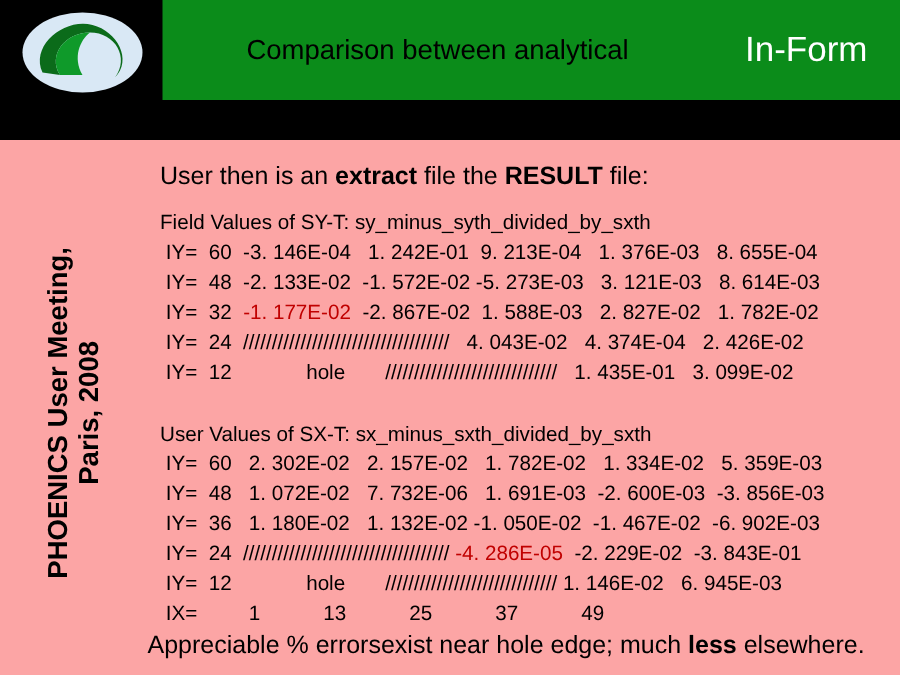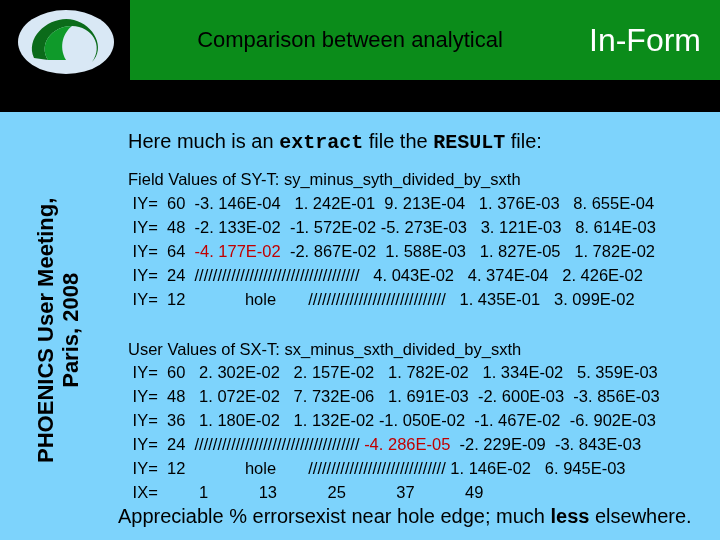--- a/index.html
+++ b/index.html
@@ -8,21 +8,21 @@
     width: 720px;
     height: 540px;
     font-family: Arial, Helvetica, sans-serif;
     background: #fff;
     overflow: hidden;
   }
   .slide {
     width: 720px;
     height: 540px;
     position: relative;
-    background: #7dd3fc;
+    background: #fca5a5;
   }
   .blackbar {
     position: absolute;
     left: 0; top: 0;
     width: 720px;
     height: 112px;
     background: #000;
   }
   .header-green {
     position: absolute;
@@ -43,21 +43,21 @@
     font-size: 22px;
     line-height: 1.2;
     padding: 4px 8px;
   }
   .brand-area {
     width: 150px;
     display: flex;
     align-items: center;
     justify-content: center;
     color: #fff;
-    font-size: 32px;
+    font-size: 28px;
     font-weight: normal;
   }
   .logo {
     position: absolute;
     left: 14px;
     top: 6px;
     width: 104px;
     height: 72px;
   }
   .logo svg { width: 100%; height: 100%; }
@@ -84,21 +84,21 @@
     position: absolute;
     left: 128px;
     top: 130px;
     width: 580px;
   }
   .intro {
     font-size: 20px;
     color: #000;
     margin-bottom: 14px;
   }
-  .intro .b1 { font-weight: bold; font-family: Liberation Mono, monospace; }
+  .intro .b1 { font-weight: bold; }
   .listing {
     font-family: Arial, Helvetica, sans-serif;
     font-size: 16.5px;
     line-height: 1.45;
     color: #000;
     white-space: pre;
   }
   .listing .red { color: #c00000; }
   .listing .bold { font-weight: normal; }
   .block2 { margin-top: 26px; }
@@ -138,35 +138,35 @@
   <div class="sidebar">
     <div class="rot">
       <span>PHOENICS User Meeting,</span><br>
       <span>Paris, 2008</span>
     </div>
   </div>
 
   <div class="content">
 
     <div class="intro">
-      <span>Here much is an </span><span class="b1">extract</span><span> file the </span><span class="b1">RESULT</span><span> file:</span>
+      <span>User then is an </span><span class="b1">extract</span><span> file the </span><span class="b1">RESULT</span><span> file:</span>
     </div>
 
     <div class="listing"><span>Field Values of SY-T: </span><span class="bold">sy_minus_syth_divided_by_sxth</span>
 <span> IY=  60  -3. 146E-04   1. 242E-01  9. 213E-04   1. 376E-03   8. 655E-04</span>
 <span> IY=  48  -2. 133E-02  -1. 572E-02 -5. 273E-03   3. 121E-03   8. 614E-03</span>
-<span> IY=  64  </span><span class="red">-4. 177E-02</span><span>  -2. 867E-02  1. 588E-03   1. 827E-05   1. 782E-02</span>
+<span> IY=  32  </span><span class="red">-1. 177E-02</span><span>  -2. 867E-02  1. 588E-03   2. 827E-02   1. 782E-02</span>
 <span> IY=  24  ////////////////////////////////////   4. 043E-02   4. 374E-04   2. 426E-02</span>
 <span> IY=  12             hole       //////////////////////////////   1. 435E-01   3. 099E-02</span></div>
 
     <div class="listing block2"><span>User Values of SX-T: </span><span class="bold">sx_minus_sxth_divided_by_sxth</span>
 <span> IY=  60   2. 302E-02   2. 157E-02   1. 782E-02   1. 334E-02   5. 359E-03</span>
 <span> IY=  48   1. 072E-02   7. 732E-06   1. 691E-03  -2. 600E-03  -3. 856E-03</span>
 <span> IY=  36   1. 180E-02   1. 132E-02 -1. 050E-02  -1. 467E-02  -6. 902E-03</span>
-<span> IY=  24  //////////////////////////////////// </span><span class="red">-4. 286E-05</span><span>  -2. 229E-09  -3. 843E-03</span>
+<span> IY=  24  //////////////////////////////////// </span><span class="red">-4. 286E-05</span><span>  -2. 229E-02  -3. 843E-01</span>
 <span> IY=  12             hole       ////////////////////////////// 1. 146E-02   6. 945E-03</span>
 <span> IX=         1           13           25           37           49</span></div>
 
   </div>
 
   <div class="footer">
     <span>Appreciable % errors</span><span>exist near hole edge; much </span><span class="b1">less</span><span> elsewhere.</span>
   </div>
 
 </div>

